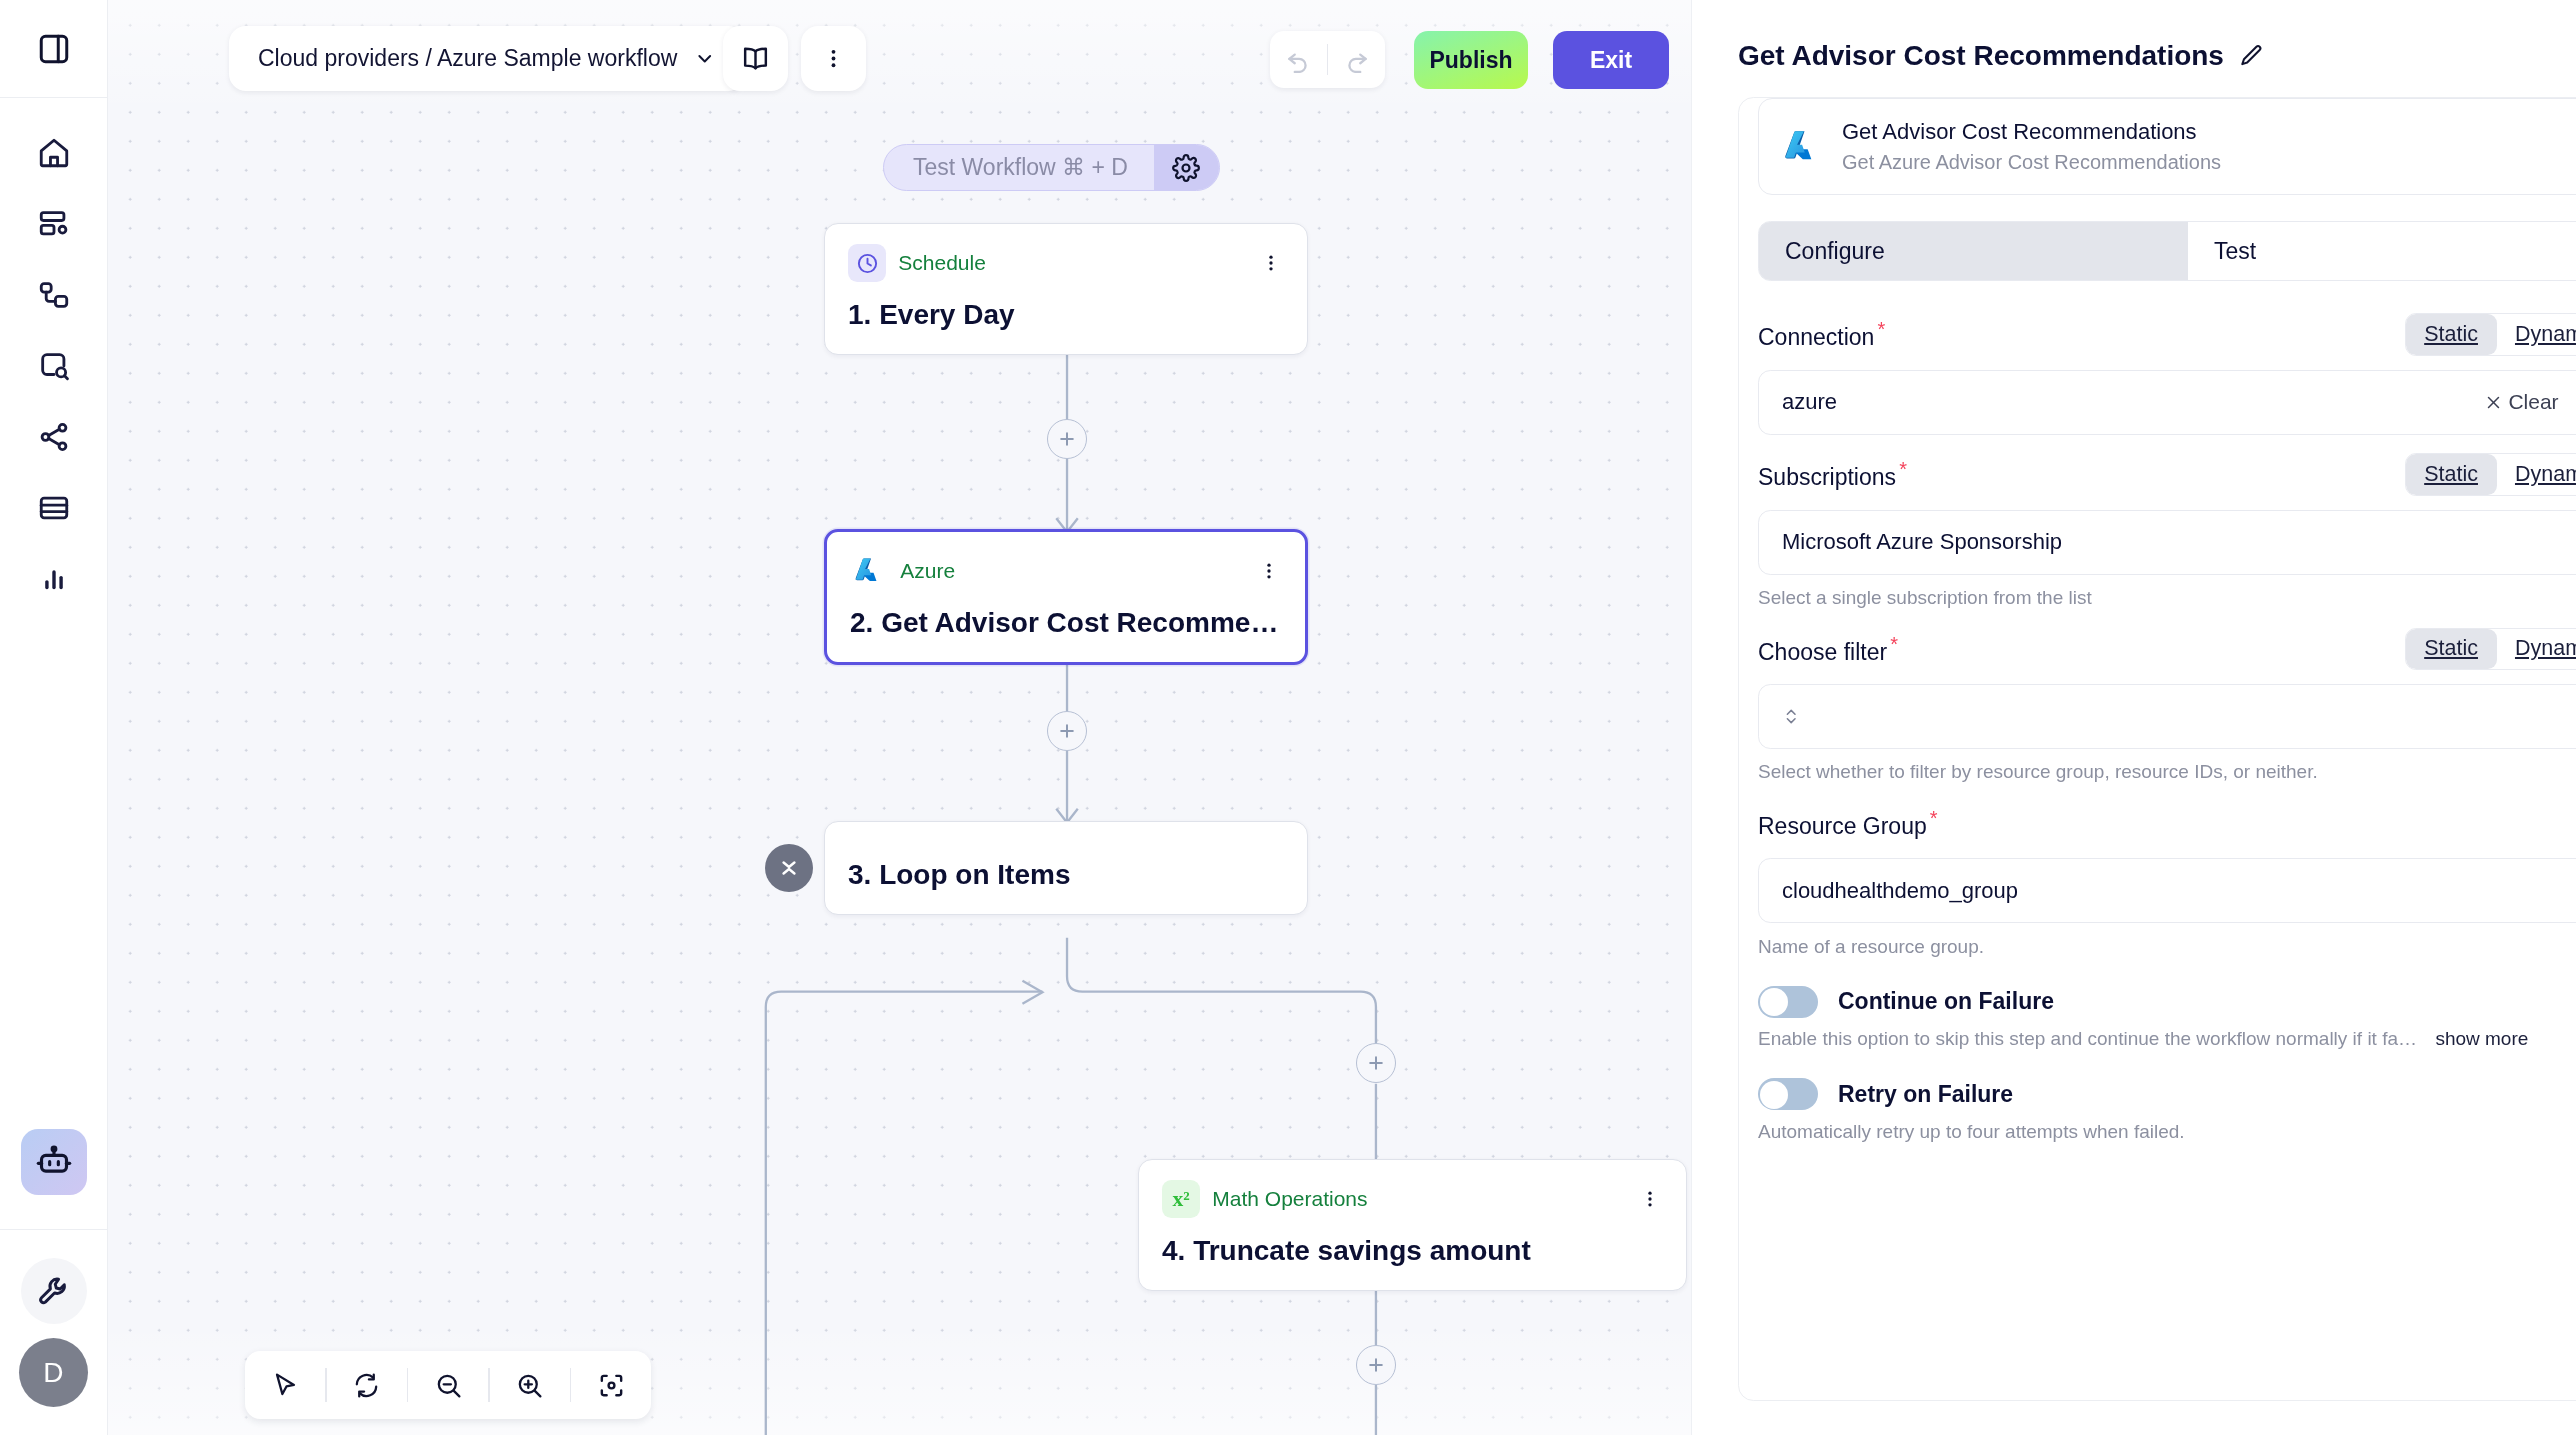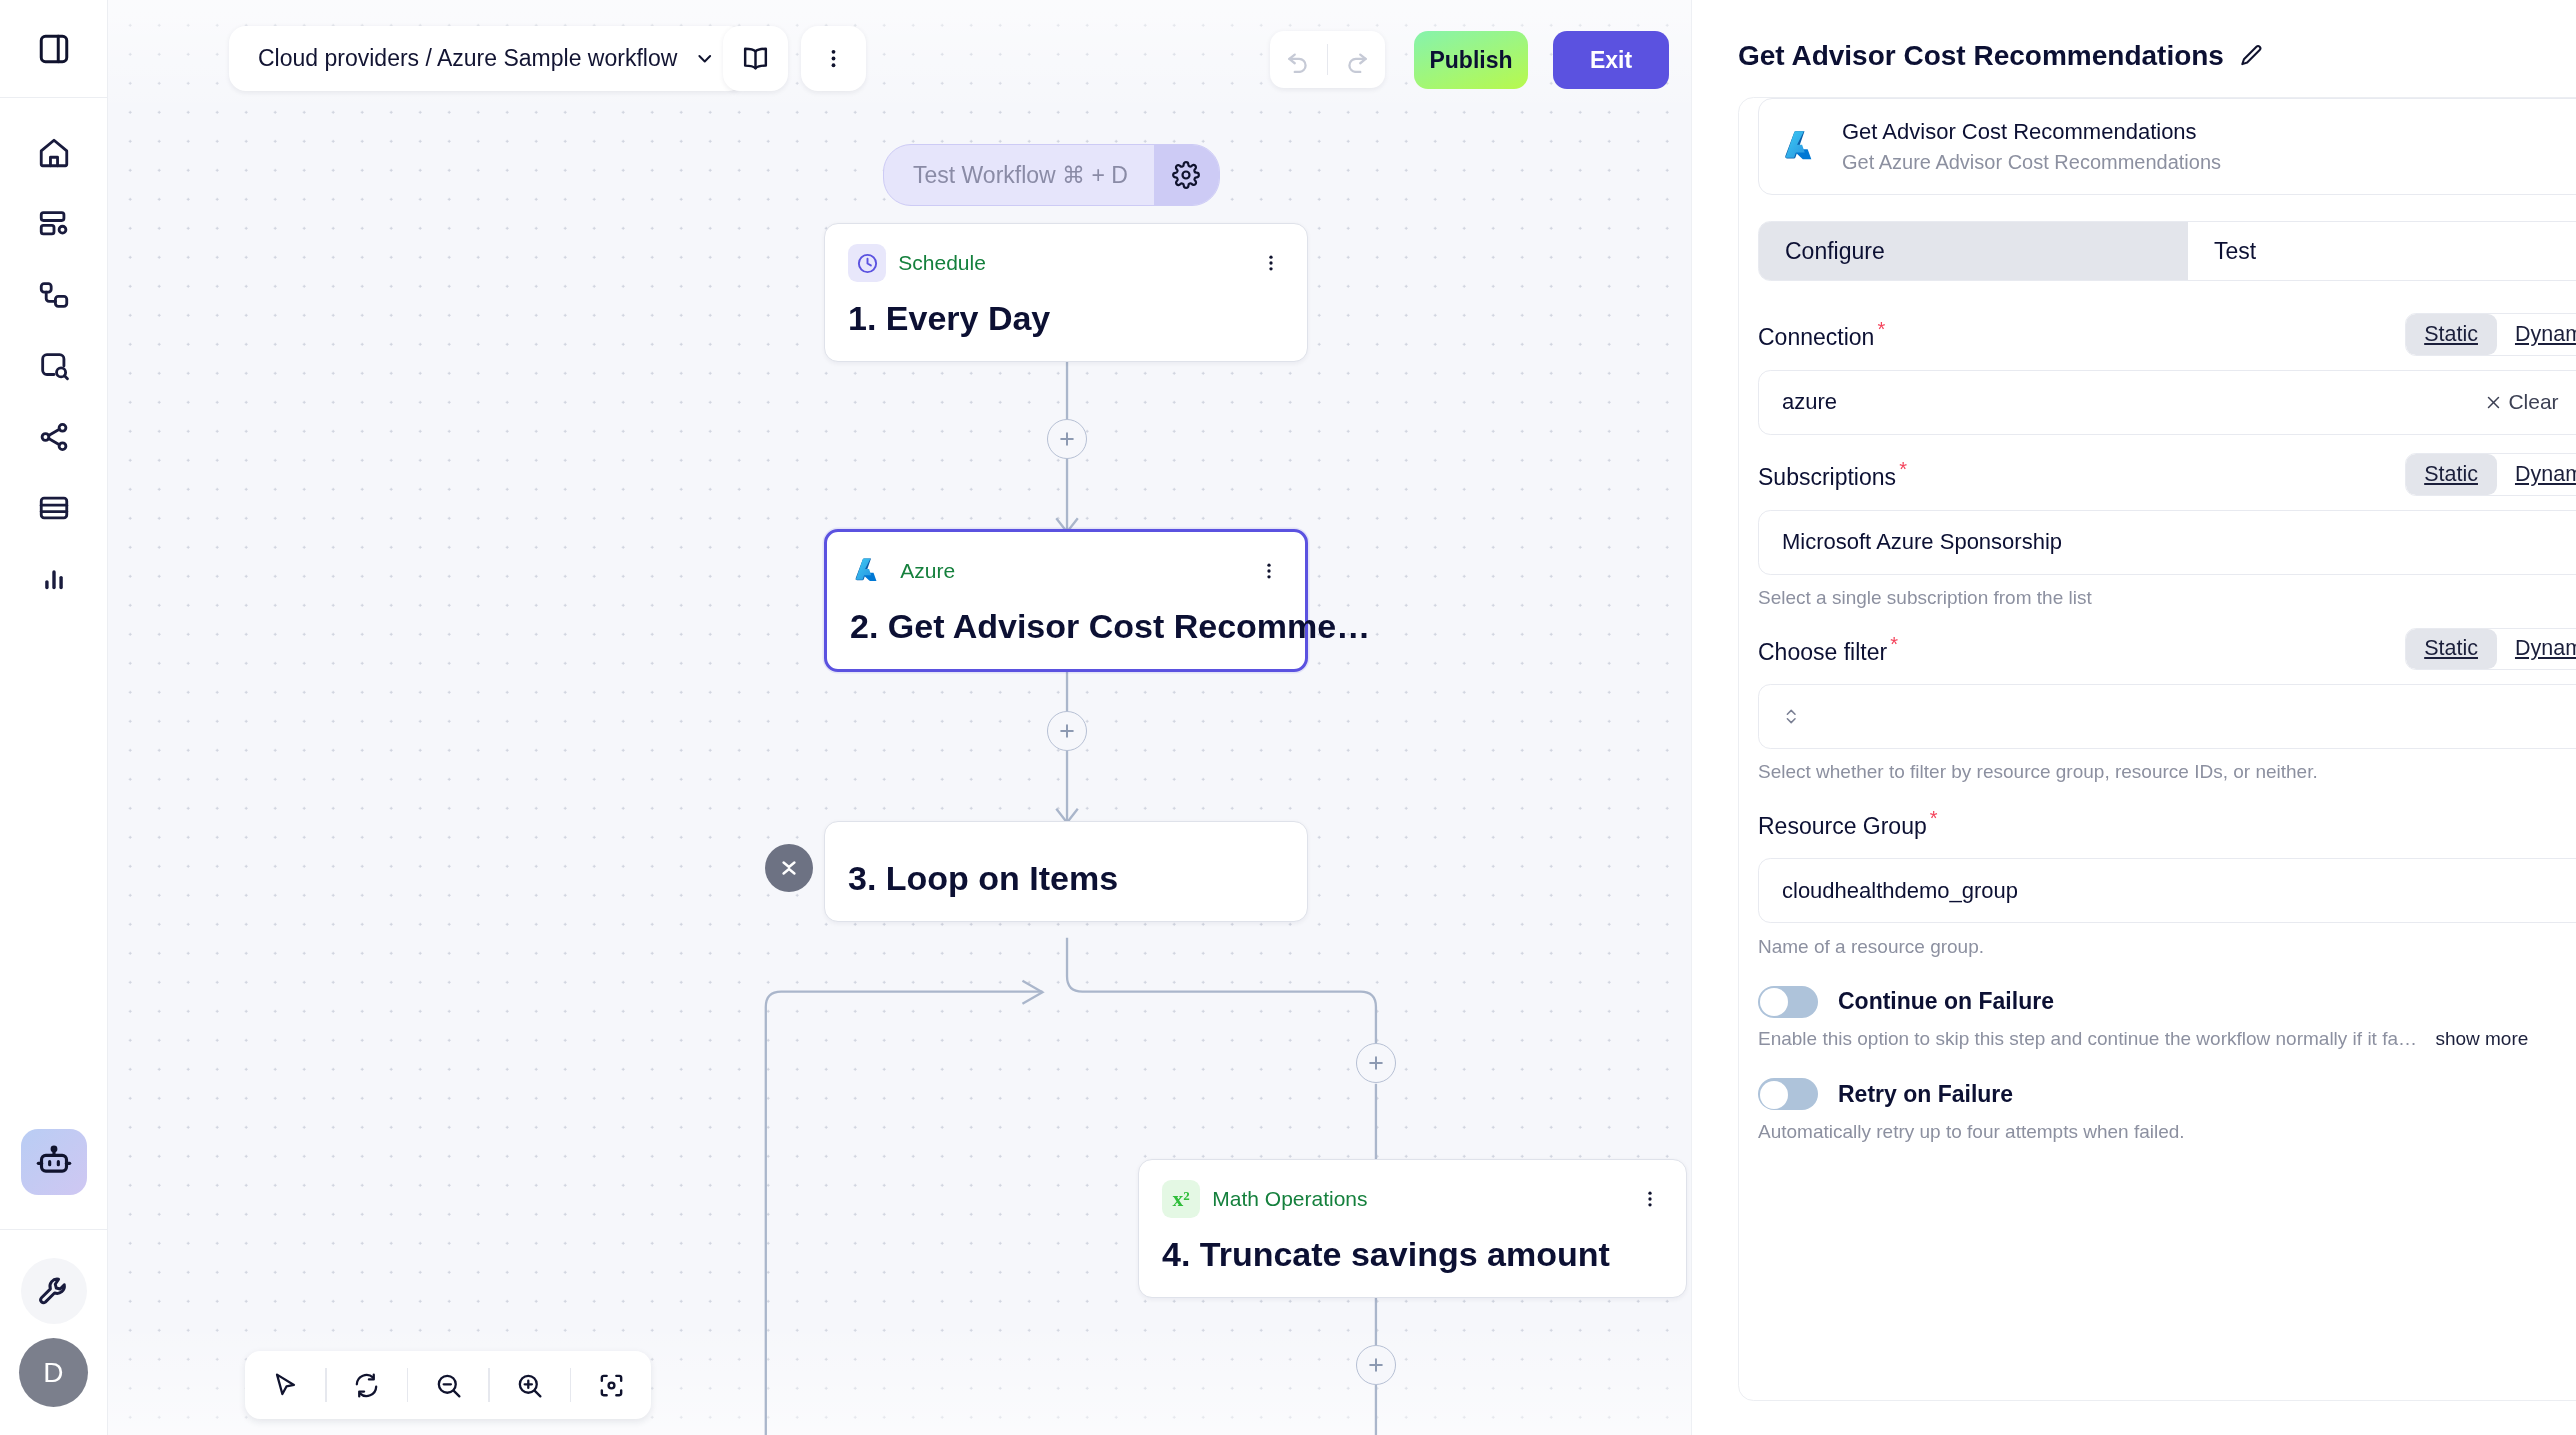--- a/index.html
+++ b/index.html
@@ -111,21 +111,21 @@
     width: 116px; height: 58px; border-radius: 14px;
     background: #5b52e0; color: #fff;
     display: flex; align-items: center; justify-content: center;
     font-size: 23px; font-weight: bold; cursor: pointer; z-index:5;
     border: none;
   }
 
   
   .test-pill {
     position: absolute; left: 775px; top: 144px;
-    height: 62px; border-radius: 28px;
+    height: 47px; border-radius: 28px;
     background: #e6e5fb; border: 1.2px solid #cdcbf5;
     display: flex; align-items: stretch; overflow: hidden; z-index: 4;
   }
   .test-pill-text {
     display:flex; align-items:center; padding: 0 26px 0 29px;
     font-size: 23px; color: #8a8ba6; white-space: nowrap; cursor: pointer;
   }
   .test-pill-gear {
     width: 65px; background: #cdcbf5;
     display: flex; align-items: center; justify-content: center; cursor: pointer;
@@ -144,21 +144,21 @@
   .node-ico {
     width: 38px; height: 38px; border-radius: 9.2px;
     display: flex; align-items: center; justify-content: center; flex: 0 0 38px;
   }
   .ico-schedule { background: #e8e7fb; }
   .ico-azure { background: transparent; }
   .ico-loop { background: #e5efff; }
   .ico-math { background: #e4f8e4; color: #2fbd3a; font-size: 21.5px; font-weight: 600; font-family: "Liberation Serif", serif; }
   .node-type { font-size: 21px; color: #15803d; flex: 1; white-space: nowrap; overflow: hidden; }
   .node-kebab { width: 26px; display:flex; align-items:center; justify-content:center; cursor:pointer; }
-  .node-title { margin-top: 17px; font-size: 34px; color: #0c1033; font-weight: 600; white-space: nowrap; }
+  .node-title { margin-top: 17px; font-size: 28px; color: #0c1033; font-weight: 600; white-space: nowrap; }
 
   .plus-node {
     position: absolute; width: 40px; height: 40px; border-radius: 50%;
     background: #f6f7fb; border: 1.5px solid #b6c0d4;
     display: flex; align-items: center; justify-content: center;
     z-index: 4; cursor: pointer;
   }
   .collapse-btn {
     position: absolute; width: 48px; height: 48px; border-radius: 50%;
     background: #6d7283; display:flex; align-items:center; justify-content:center;

